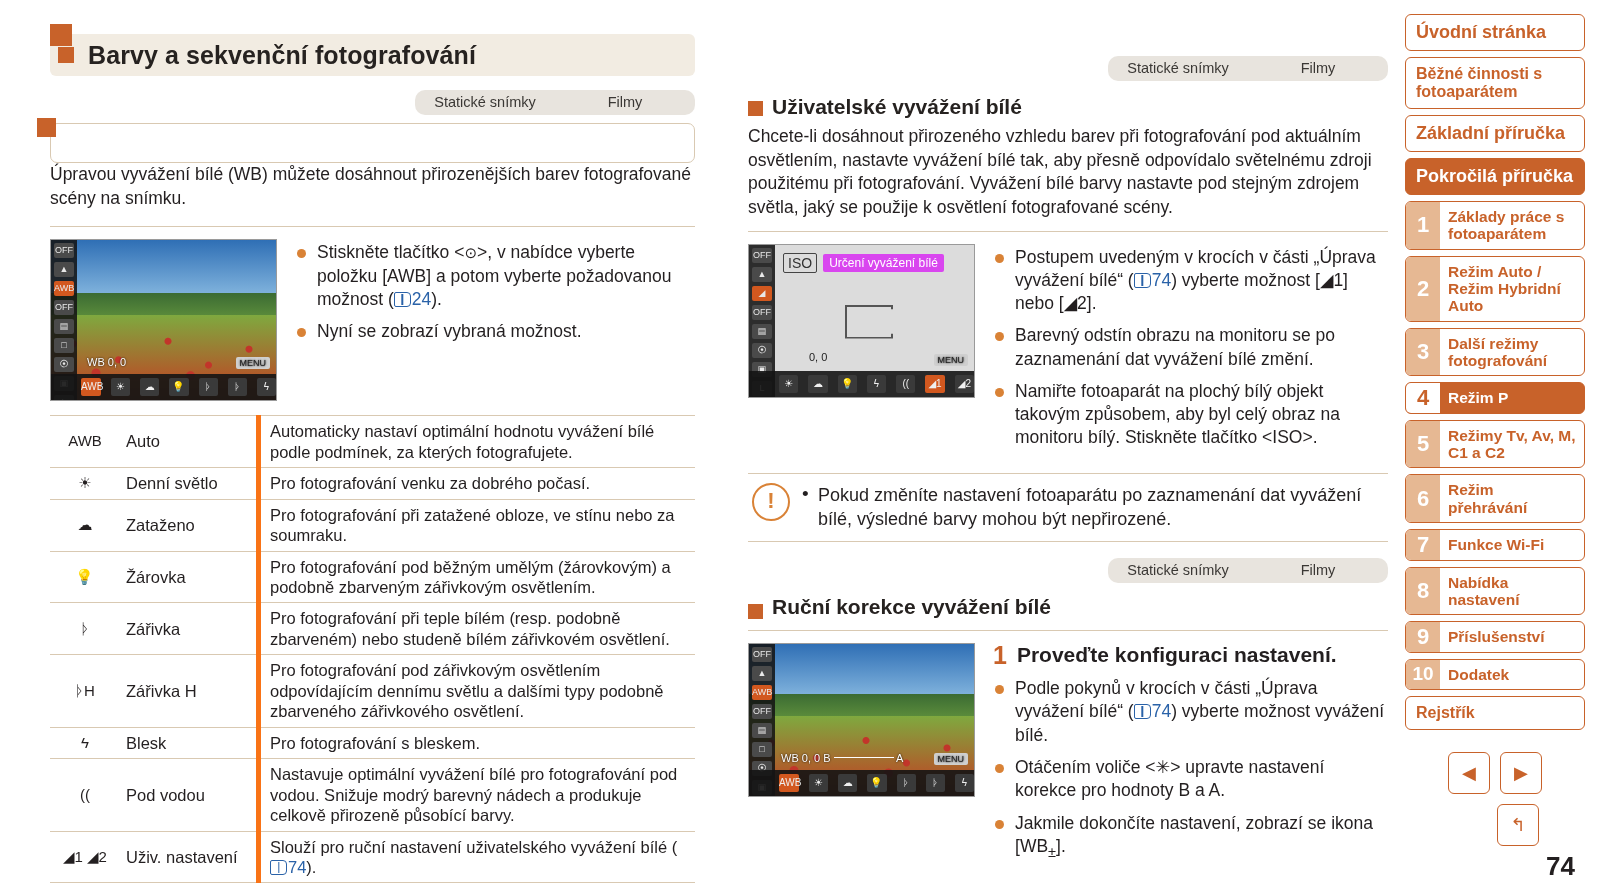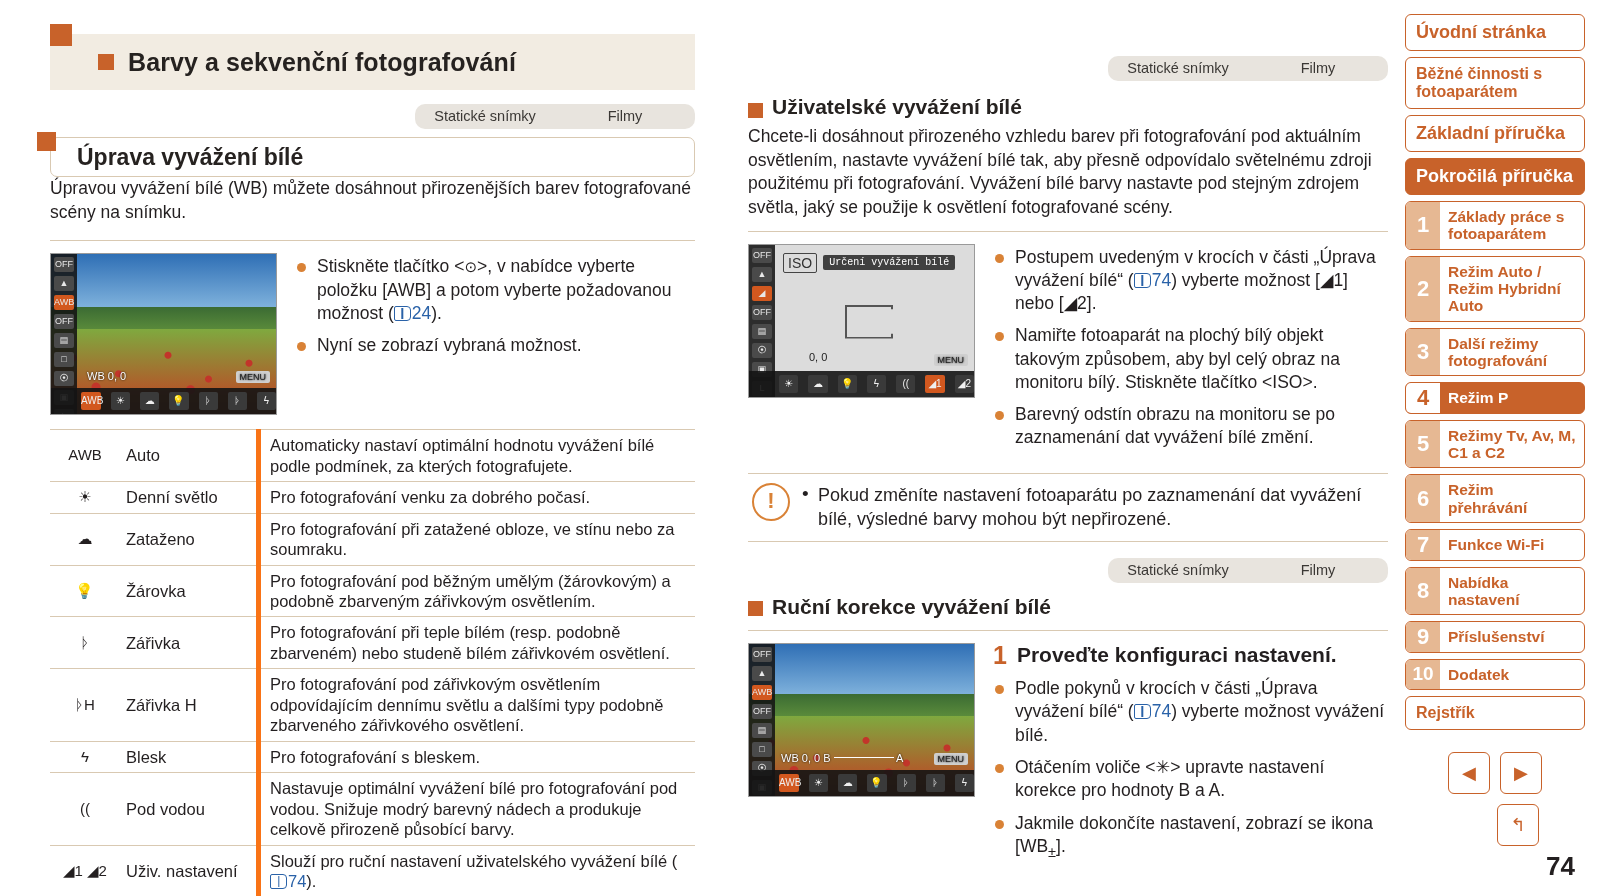--- a/index.html
+++ b/index.html
@@ -35,24 +35,23 @@
     width: 140px;
     border-radius: 0;
   }
   .tag.round-l { border-radius: 10px 0 0 10px; }
   .tag.round-r { border-radius: 0 10px 10px 0; }
 
   .h1-bar {
     display: flex;
     align-items: center;
     background: #f2ece2;
-    border-radius: 0;
-    height: 56px;
+    border-radius: 6px;
+    height: 42px;
     position: relative;
-    padding-left: 40px;
   }
   .h1-bar .sq {
     width: 16px; height: 16px;
     background: #c8622a;
     margin-left: 8px;
     margin-right: 14px;
   }
   .h1-bar .t {
     font-size: 25px;
     font-weight: bold;
@@ -433,21 +432,20 @@
       <div class="t">Barvy a sekvenční fotografování</div>
     </div>
 
     <div class="tag-row" style="margin-top:14px; width:500px; margin-left:145px;">
       <div class="tag round-l">Statické snímky</div>
       <div class="tag round-r">Filmy</div>
     </div>
 
     <div class="h2-bar" style="margin-top:8px;">
       <div class="h2-marker"></div>
-      <div class="t">Úprava vyvážení bílé</div>
     </div>
 
     <p class="body" style="margin-top:0;">Úpravou vyvážení bílé (WB) můžete dosáhnout přirozenějších barev fotografované scény na snímku.</p>
 
     <hr class="rule" style="margin-top:16px;">
 
     <div style="display:flex; gap:18px; margin-top:12px;">
       <div class="cam" style="width:225px; height:160px;">
         <div class="sky"></div>
           <div class="hills"></div>
@@ -546,35 +544,35 @@
     </table>
   </div>
 
   <div class="col-right">
 
     <div class="tag-row" style="width:500px; margin-left:140px;">
       <div class="tag round-l">Statické snímky</div>
       <div class="tag round-r">Filmy</div>
     </div>
 
-    <div class="h3" style="margin-top:14px;align-items:center;">
+    <div class="h3" style="margin-top:14px;">
       <div class="sq"></div>
       <div>Uživatelské vyvážení bílé</div>
     </div>
 
     <p class="body">Chcete-li dosáhnout přirozeného vzhledu barev při fotografování pod aktuálním osvětlením, nastavte vyvážení bílé tak, aby přesně odpovídalo světelnému zdroji použitému při fotografování. Vyvážení bílé barvy nastavte pod stejným zdrojem světla, jaký se použije k osvětlení fotografované scény.</p>
 
     <hr class="rule" style="margin-top:11px;">
 
     <div style="display:flex; gap:18px; margin-top:12px;">
       <div class="cam" style="width:225px; height:152px; background:#d8d8d8;">
         <div style="position:absolute; inset:0; background:#dcdcdc;"></div>
         <div style="position:absolute; left:34px; top:8px; display:flex; gap:6px; align-items:center;">
           <span style="border:1.5px solid #444; color:#333; font-size:14px; padding:1px 4px; border-radius:2px;">ISO</span>
-          <span style="background:#404040; color:#fff; font-size:10px; padding:2px 6px; border-radius:2px;font-family:Liberation Mono, monospace;">Určení vyvážení bílé</span>
+          <span style="background:#d946ef; color:#fff; font-size:12px; padding:2px 6px; border-radius:2px;">Určení vyvážení bílé</span>
         </div>
         <div style="position:absolute; left:96px; top:60px; width:44px; height:30px; border:2px solid #555; clip-path: polygon(0 0,14% 0,14% 100%,0 100%,0 0,100% 0,100% 14%,86% 14%,86% 86%,100% 86%,100% 100%,0 100%);"></div>
         <div class="osd" style="left:60px; bottom:34px; color:#222; text-shadow:none;">
           <span>0, 0</span>
         </div>
         <div class="osd" style="right:6px; bottom:32px;">
           <span class="menu-chip">MENU</span>
         </div>
         <div class="leftbar">
           <div class="ic">OFF</div>
@@ -595,38 +593,38 @@
           <div class="itm sel">◢1</div>
           <div class="itm">◢2</div>
         </div>
       </div>
 
       <ul class="bullets" style="flex:1; padding-top:2px;">
         <li>
           Postupem uvedeným v krocích v části „Úprava vyvážení bílé“ (<span class="pref"><span class="bookicon"></span><span class="pnum">74</span></span>) vyberte
           možnost [◢1] nebo [◢2].
         </li>
+        <li>Barevný odstín obrazu na monitoru se po zaznamenání dat vyvážení bílé změní.</li>
         <li>
           Namiřte fotoaparát na plochý bílý objekt takovým způsobem, aby byl celý obraz na monitoru bílý. Stiskněte tlačítko &lt;ISO&gt;.
         </li>
-        <li>Barevný odstín obrazu na monitoru se po zaznamenání dat vyvážení bílé změní.</li>
       </ul>
     </div>
 
     <div class="warn" style="margin-top:14px;">
       <div class="mark">!</div>
       <div class="txt">Pokud změníte nastavení fotoaparátu po zaznamenání dat vyvážení bílé, výsledné barvy mohou být nepřirozené.</div>
     </div>
 
     <div class="tag-row" style="margin-top:16px; width:500px; margin-left:140px;">
       <div class="tag round-l">Statické snímky</div>
       <div class="tag round-r">Filmy</div>
     </div>
 
-    <div class="h3" style="margin-top:12px;">
+    <div class="h3" style="margin-top:12px;align-items:flex-end;">
       <div class="sq"></div>
       <div>Ruční korekce vyvážení bílé</div>
     </div>
 
 
     <hr class="rule" style="margin-top:11px;">
 
     <div style="display:flex; gap:18px; margin-top:12px;">
       <div class="cam" style="width:225px; height:152px;">
         <div class="sky"></div>

